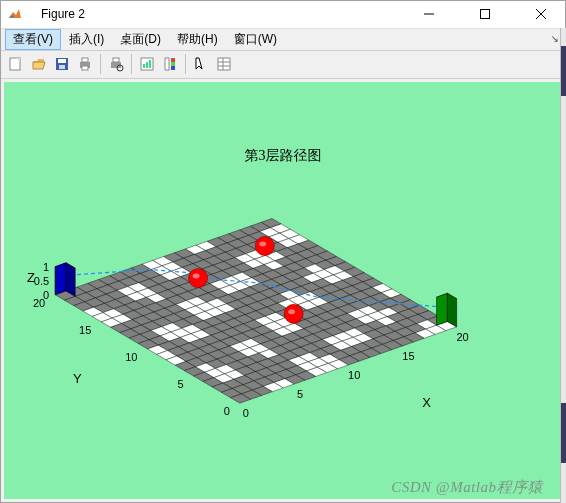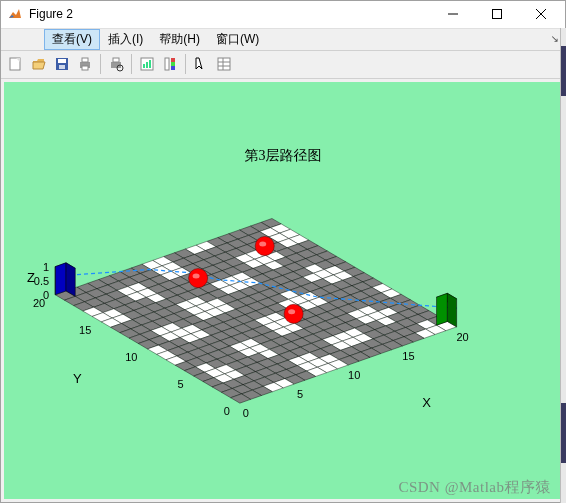--- a/index.html
+++ b/index.html
@@ -1,37 +1,37 @@
 <!DOCTYPE html>
 <html><head>
 <meta charset="utf-8">
 <style>
   * { box-sizing: border-box; margin: 0; padding: 0; }
   body { font-family: "Microsoft YaHei", "SimSun", Arial, sans-serif; font-size: 12px; background: #fff; width: 566px; height: 503px; position: relative; overflow: hidden; }
   .window { width: 100%; height: 100%; border: 1px solid #a0a0a0; background: #fff; display: flex; flex-direction: column; }
   
-  .titlebar { height: 28px; background: #fff; display: flex; align-items: center; padding: 0 2px 0 6px; border-bottom: 1px solid #e0e0e0; }
+  .titlebar { height: 28px; background: #fff; display: flex; align-items: center; padding: 0 2px 0 6px; border-bottom: 1px solid #e0e0e0; gap: 12px; }
   .app-icon { width: 16px; height: 16px; margin-right: 6px; display: flex; align-items: center; justify-content: center; }
   .title-text { flex: 1; font-size: 12px; color: #000; }
   .win-btn { width: 44px; height: 26px; display: flex; align-items: center; justify-content: center; color: #000; }
   
   .menubar { height: 22px; background: #f0f0f0; display: flex; align-items: center; padding: 0 4px; border-bottom: 1px solid #d0d0d0; position: relative; }
   .menu-item { padding: 2px 8px; font-size: 12px; color: #000; }
-  .menu-item.active { background: #cde6f7; border: 1px solid #7eb4ea; padding: 1px 7px; margin-left: 39px; }
+  .menu-item.active { background: #cde6f7; border: 1px solid #7eb4ea; padding: 1px 7px; }
   .menu-chevron { position: absolute; right: 6px; top: 4px; font-size: 10px; color: #555; }
   
   .toolbar { height: 28px; background: #f0f0f0; display: flex; align-items: center; padding: 0 4px; border-bottom: 1px solid #d0d0d0; gap: 1px; }
   .tool-btn { width: 22px; height: 22px; display: flex; align-items: center; justify-content: center; border: 1px solid transparent; }
   .sep { width: 1px; height: 20px; background: #c0c0c0; margin: 0 3px; }
   
   .figure-area { flex: 1; background: #f0f0f0; padding: 3px; }
   .canvas { width: 100%; height: 100%; background: #86efac; position: relative; }
   .canvas svg { width: 100%; height: 100%; display: block; }
   
-  .watermark { position: absolute; right: 15px; bottom: 6px; font-size: 15px; color: rgba(120,120,120,0.75); font-family: "SimSun", serif; letter-spacing: 0.5px; pointer-events: none; }
+  .watermark { position: absolute; right: 23px; bottom: 6px; font-size: 15px; color: rgba(120,120,120,0.75); font-family: "SimSun", serif; letter-spacing: 0.5px; pointer-events: none; font-style: italic; }
   .right-edge { position: absolute; right: 0; top: 28px; bottom: 0; width: 6px; background: #e8e8e8; border-left: 1px solid #bbb; display: flex; flex-direction: column; }
   .right-edge .dark-seg { background: #3a3a60; width: 100%; }
 </style>
 </head>
 <body>
 
 <div class="window">
 
   <div class="titlebar">
     <span class="app-icon">
@@ -55,20 +55,21 @@
         <svg width="10" height="10">
           <line x1="0" y1="0" x2="10" y2="10" stroke="#000"></line>
           <line x1="10" y1="0" x2="0" y2="10" stroke="#000"></line>
         </svg>
       </div>
   </div>
 
   <div class="menubar">
     <span class="menu-item active">查看(V)</span>
     <span class="menu-item">插入(I)</span>
+    <span class="menu-item">桌面(D)</span>
     <span class="menu-item">帮助(H)</span>
     <span class="menu-item">窗口(W)</span>
     <span class="menu-chevron">↘</span>
   </div>
 
   <div class="toolbar">
     <div class="tool-btn">
         <svg width="16" height="16">
           <rect x="2" y="2" width="10" height="12" fill="#fff" stroke="#888"></rect>
           <polygon points="8,2 12,2 12,6" fill="#ddd"></polygon>

